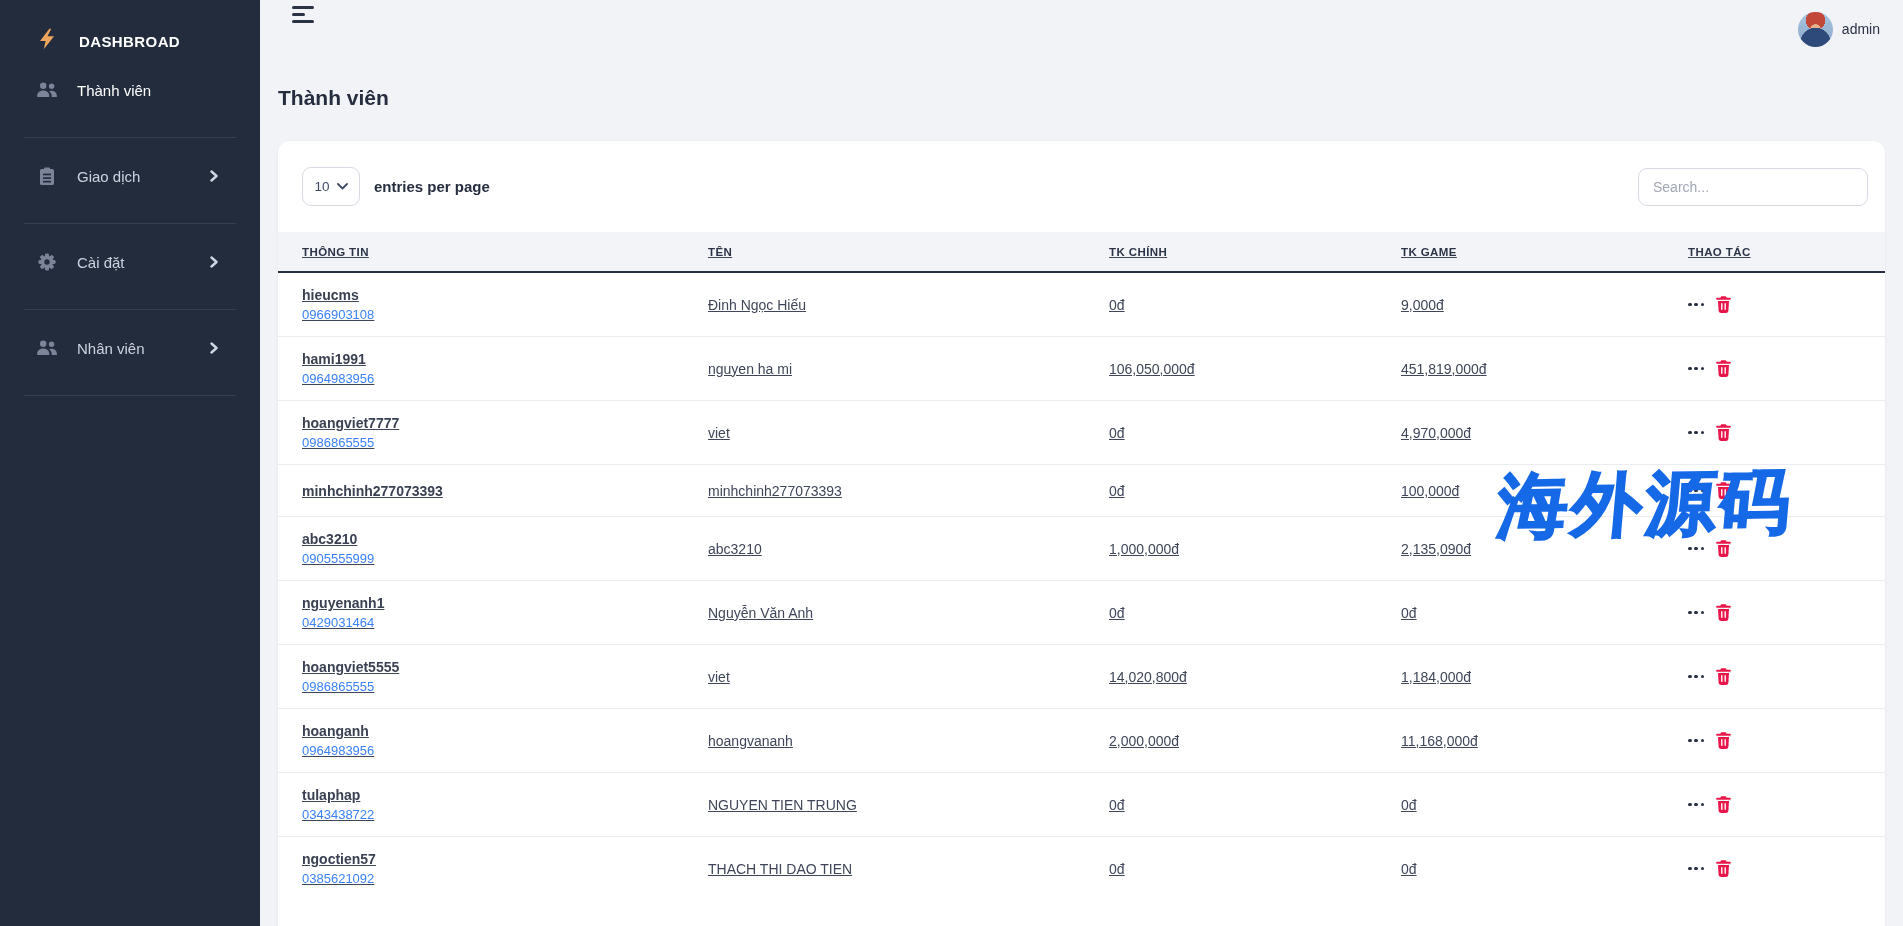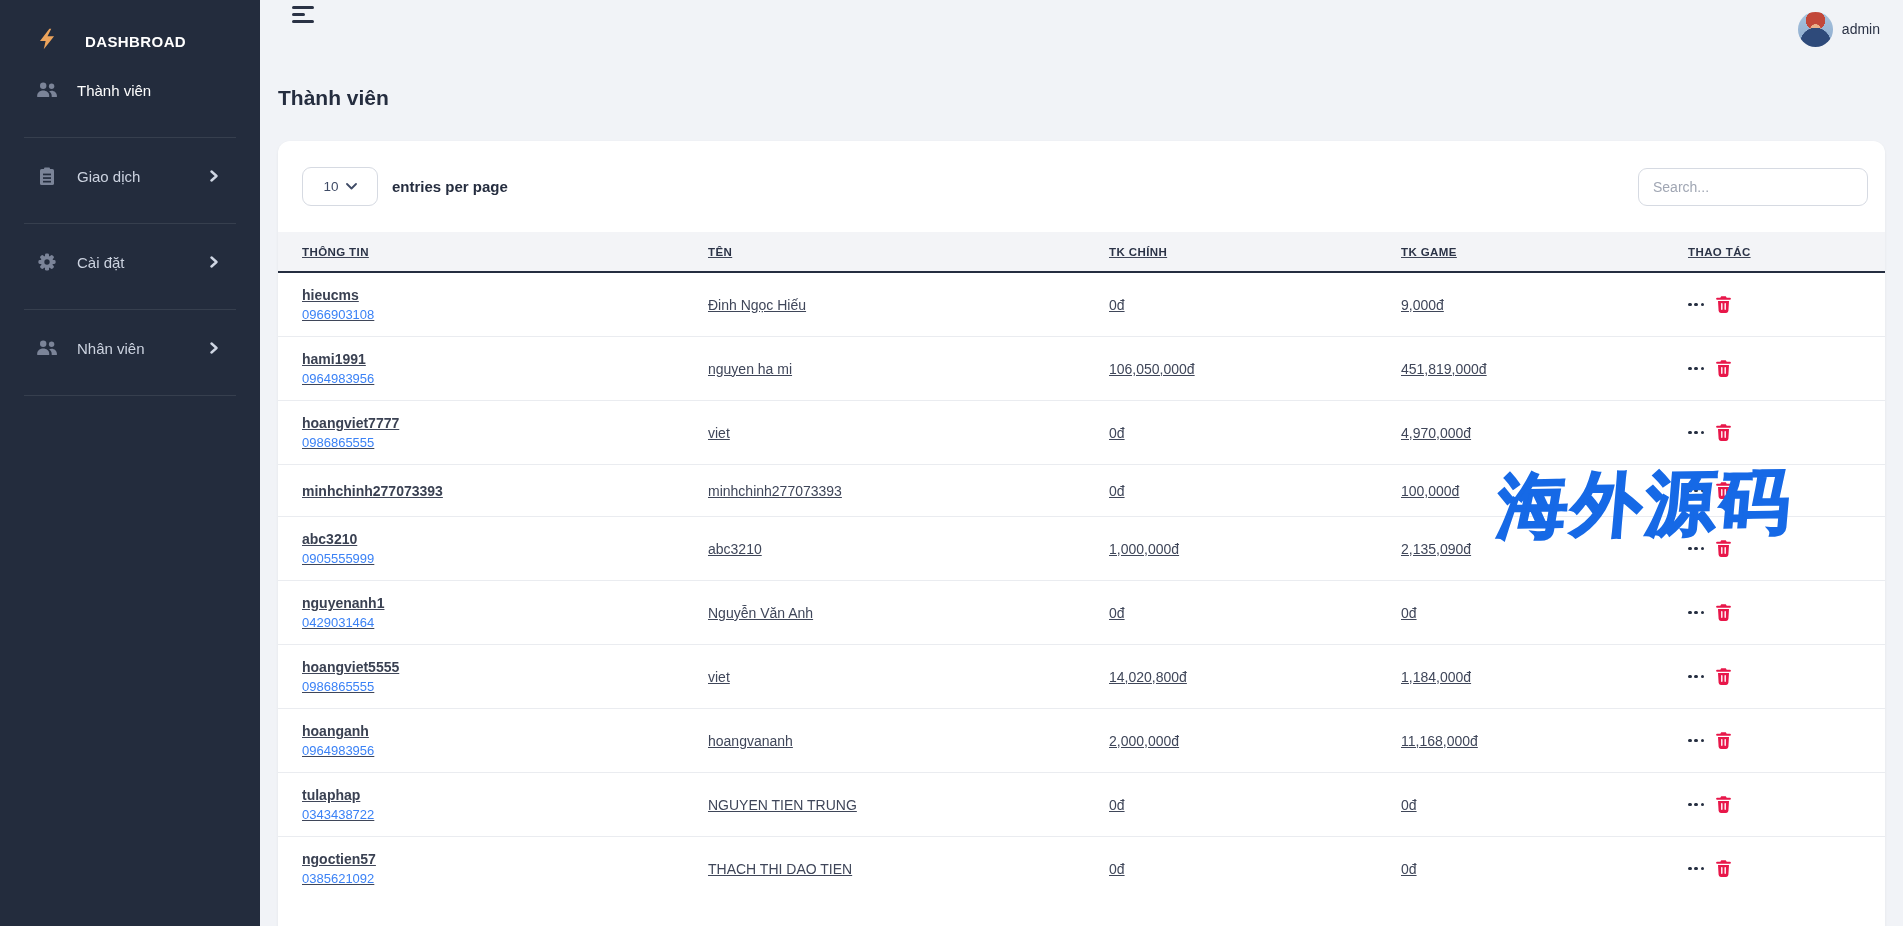--- a/index.html
+++ b/index.html
@@ -8,21 +8,21 @@
     font-family:"Liberation Sans","DejaVu Sans",sans-serif;
     background:#f1f3f7; color:#3f4659; position:relative;
   }
 
   
   .sidebar {
     position:absolute; left:0; top:0; width:260px; height:926px;
     background:#232c3d; z-index:10;
   }
   .logo {
-    display:flex; align-items:center; gap:30px;
+    display:flex; align-items:center; gap:24px;
     padding:26px 24px 0 40px; height:56px; cursor:pointer;
   }
   .logo-text { color:#ffffff; font-size:15px; font-weight:700; letter-spacing:.4px; }
   .nav-item {
     display:flex; align-items:center; height:44px; margin-top:16px;
     padding:0 42px 0 36px; cursor:pointer; position:relative;
   }
   .nav-item.first { margin-top:12px; }
   .nav-icon { width:22px; display:flex; justify-content:center; flex:none; }
   .nav-label { margin-left:19px; font-size:15px; color:#ccd3e0; }
@@ -59,21 +59,21 @@
   .card {
     margin:31px 18px 0 18px; background:#ffffff; border-radius:12px;
     box-shadow:0 1px 3px rgba(20,25,40,.06); min-height:830px; overflow:hidden;
   }
   .controls {
     height:91px; display:flex; align-items:center;
     justify-content:space-between; padding:0 17px 0 24px;
   }
   .left-controls { display:flex; align-items:center; gap:14px; }
   .page-size {
-    width:76px; height:39px; border:1px solid #d6dae2; border-radius:9px;
+    width:58px; height:39px; border:1px solid #d6dae2; border-radius:9px;
     display:flex; align-items:center; justify-content:center; gap:7px;
     font-size:13.5px; color:#3f4b66; cursor:pointer; background:#fff;
   }
   .entries-label { font-size:15px; font-weight:600; color:#252d3f; }
   .search-input {
     width:230px; height:38px; border:1px solid #d6dae2; border-radius:9px;
     padding:0 14px; font-size:14px; color:#3f4659; outline:none;
     font-family:"Liberation Sans","DejaVu Sans",sans-serif;
   }
   .search-input::placeholder { color:#a0a6b3; }

